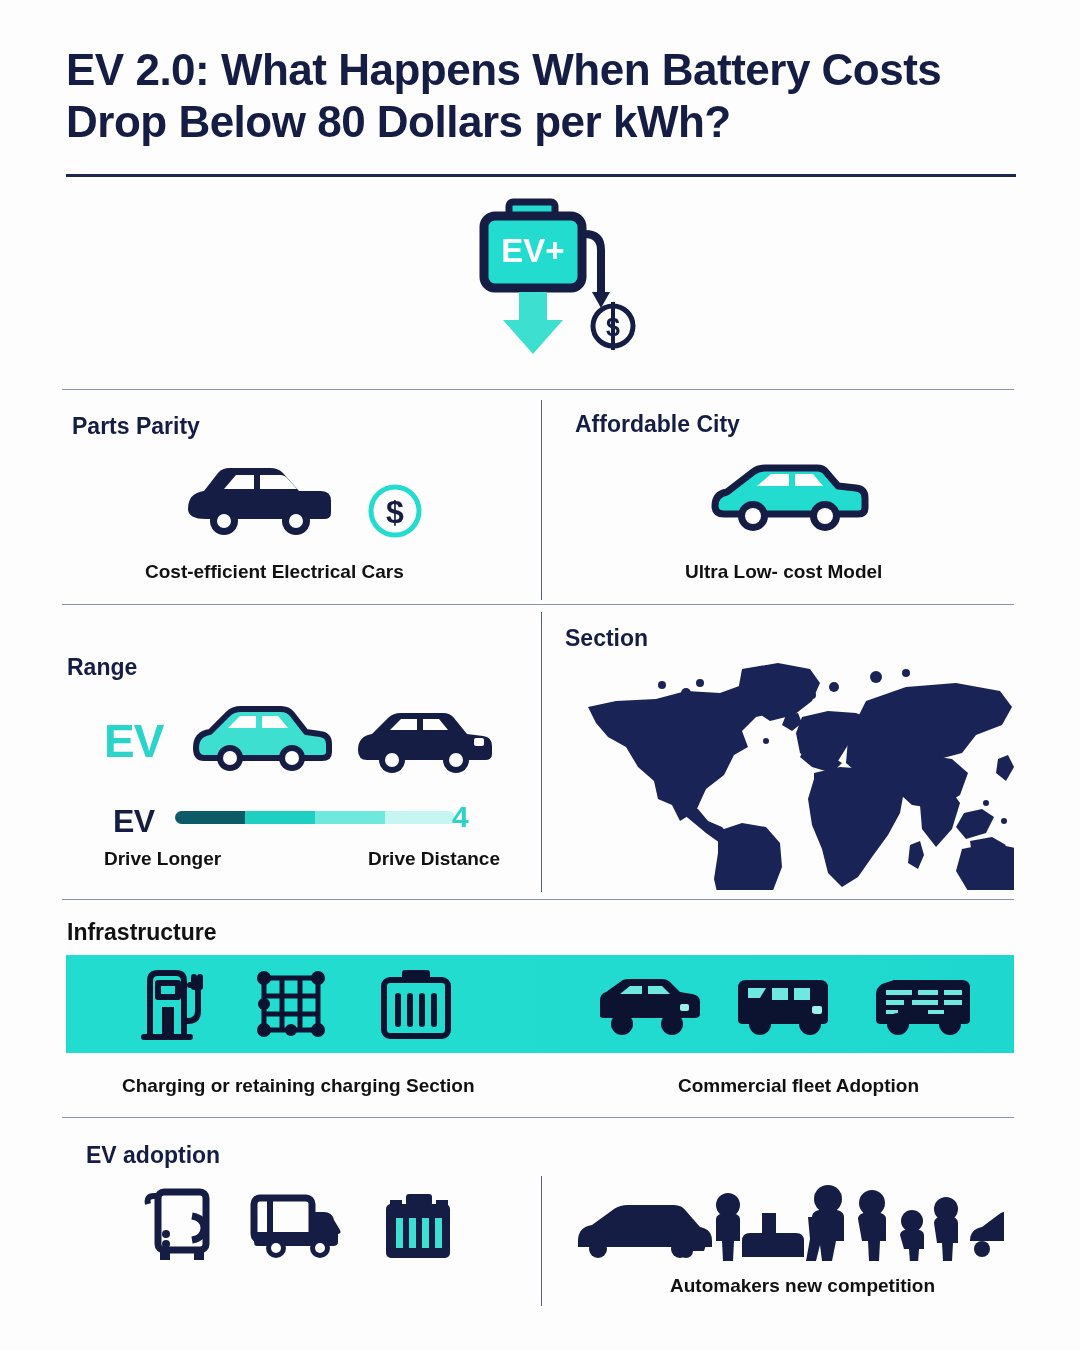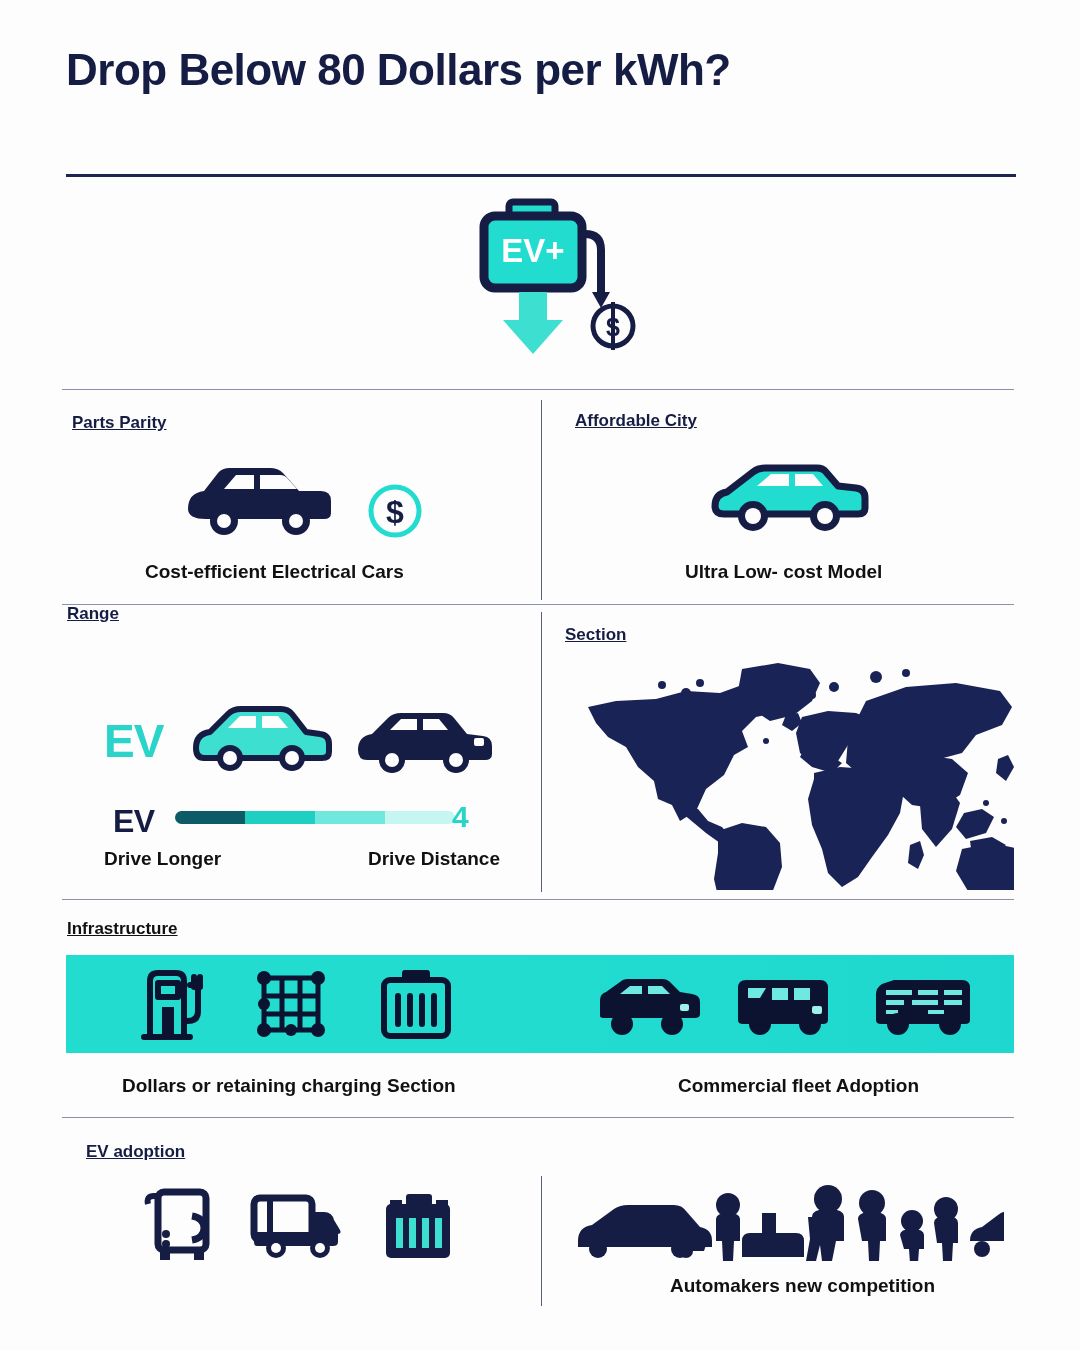--- a/index.html
+++ b/index.html
@@ -26,22 +26,22 @@
   
   .hero { position: absolute; left: 0; top: 196px; width: 1080px; height: 180px; margin-left: 16px; }
   .hero-svg { position: absolute; left: 455px; top: 0; }
 
   
   .hline { position: absolute; left: 62px; width: 952px; height: 1px; background: #8b90ab; }
   .vline { position: absolute; width: 1px; background: #5a6080; }
 
   
   .sec-label {
-    position: absolute; font-size: 17px; font-weight: 700; color: #111111;
-    letter-spacing: 0px; white-space: nowrap; text-decoration: underline;
+    position: absolute; font-size: 23px; font-weight: 700; color: #111111;
+    letter-spacing: 0px; white-space: nowrap;
   }
   .sec-label.navy { color: #161d44; }
 
   
   .caption {
     position: absolute; font-size: 19px; font-weight: 700; color: #111111;
     white-space: nowrap; text-align: left;
   }
 
   
@@ -66,20 +66,21 @@
     position: absolute; left: 66px; top: 955px; width: 948px; height: 98px;
     background: linear-gradient(90deg,#23dcd0 0%, #23dcd0 45%, #1ed8cf 100%);
   }
 </style>
 </head>
 <body>
 
 <div class="page">
 
   <div class="title-wrap">
+    <div class="title">EV 2.0: What Happens When Battery Costs</div>
     <div class="title">Drop Below 80 Dollars per kWh?</div>
   </div>
   <div class="title-rule"></div>
 
   <div class="hero">
     <svg class="hero-svg" width="180" height="170" viewBox="0 0 180 170">
 
       <rect x="38" y="6" width="46" height="16" rx="4" fill="#23dcd0" stroke="#161d44" stroke-width="7"></rect>
 
       <rect x="13" y="20" width="98" height="72" rx="11" fill="#23dcd0" stroke="#161d44" stroke-width="9"></rect>
@@ -136,21 +137,21 @@
     <path d="M52 28 l14 -12 l18 0 l0 12 z" fill="#fdfdfd"></path>
     <path d="M90 28 l0 -12 l18 0 l10 12 z" fill="#fdfdfd"></path>
     <circle cx="48" cy="58" r="15" fill="#161d44"></circle>
       <circle cx="48" cy="58" r="8" fill="#fdfdfd"></circle>
     <circle cx="120" cy="58" r="15" fill="#161d44"></circle>
       <circle cx="120" cy="58" r="8" fill="#fdfdfd"></circle>
   </svg>
 
   <div class="caption" style="left:685px; top:561px">Ultra Low- cost Model</div>
 
-  <div class="sec-label navy" style="left:67px; top:604px">Range</div>
+  <div class="sec-label navy" style="left:67px; top:654px">Range</div>
 
   <div class="ev-big" style="left:104px; top:714px">EV</div>
 
   <svg style="position:absolute;left:188px;top:698px" width="150" height="80" viewBox="0 0 150 80">
     <path d="M8 50 q0 -14 14 -16 l18 -18 q5 -5 13 -5 l40 0 q7 0 11 5 l14 18 l14 2 q9 1 9 10 l0 8 q0 6 -7 6 l-118 0 q-8 0 -8 -10 z" fill="#3ddfd0" stroke="#161d44" stroke-width="6" stroke-linejoin="round"></path>
     <path d="M40 30 l12 -12 l16 0 l0 12 z" fill="#fdfdfd"></path>
     <path d="M74 30 l0 -12 l16 0 l10 12 z" fill="#fdfdfd"></path>
     <circle cx="42" cy="60" r="13" fill="#161d44"></circle>
       <circle cx="42" cy="60" r="7" fill="#fdfdfd"></circle>
     <circle cx="104" cy="60" r="13" fill="#161d44"></circle>
@@ -302,21 +303,21 @@
       <rect x="16" y="24" width="18" height="5"></rect>
       <rect x="42" y="24" width="26" height="5"></rect>
       <rect x="74" y="24" width="18" height="5"></rect>
       <rect x="16" y="34" width="12" height="4"></rect>
       <rect x="58" y="34" width="16" height="4"></rect>
     </g>
     <circle cx="28" cy="48" r="11" fill="#0b1330"></circle>
     <circle cx="80" cy="48" r="11" fill="#0b1330"></circle>
   </svg>
 
-  <div class="caption" style="left:122px; top:1075px">Dollars or retaining charging Section</div>
+  <div class="caption" style="left:122px; top:1075px">Charging or retaining charging Section</div>
   <div class="caption" style="left:678px; top:1075px">Commercial fleet Adoption</div>
 
   <div class="sec-label navy" style="left:86px; top:1142px">EV adoption</div>
 
   <svg style="position:absolute;left:144px;top:1188px" width="70" height="74" viewBox="0 0 70 74">
     <rect x="14" y="4" width="48" height="58" rx="6" fill="none" stroke="#161d44" stroke-width="7"></rect>
     <path d="M18 20 l40 0 l0 22 l-40 0 z" fill="#fdfdfd"></path>
     <path d="M4 16 q-2 -8 6 -8 l6 0" fill="none" stroke="#161d44" stroke-width="6"></path>
     <path d="M48 28 q12 2 12 12 q0 10 -12 12" fill="none" stroke="#161d44" stroke-width="7"></path>
     <circle cx="22" cy="46" r="4" fill="#161d44"></circle>

